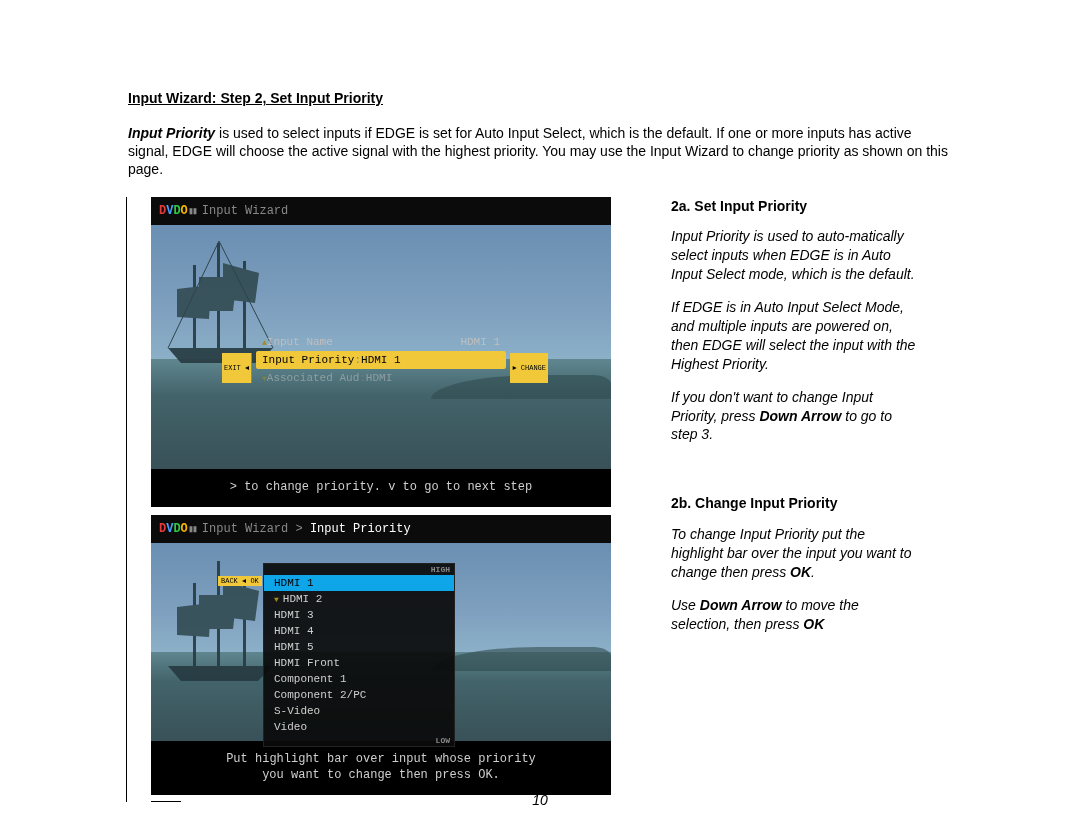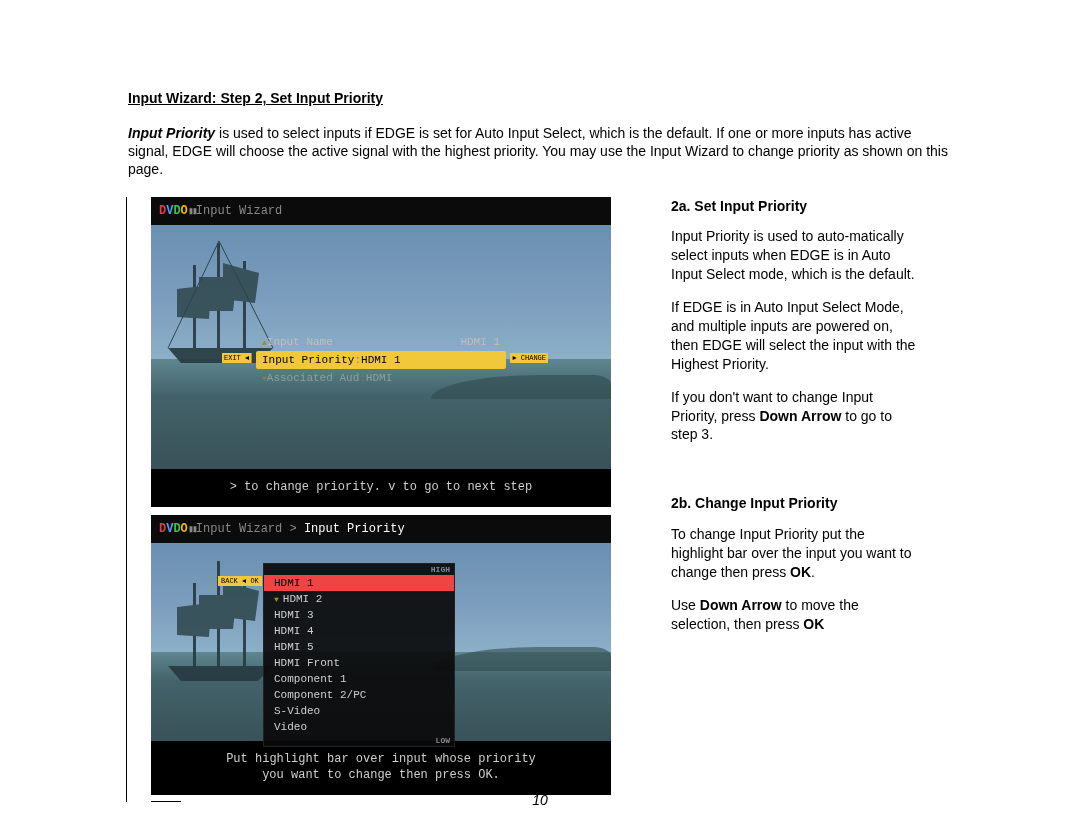--- a/index.html
+++ b/index.html
@@ -48,37 +48,38 @@
   }
   .right {
     width: 260px;
     font-size: 14px;
     line-height: 1.35;
   }
   .right .hd {
     font-weight: bold;
     margin-bottom: 12px;
   }
-  .right p { margin: 0 12px 14px 0; }
+  .right p { margin: 0 12px 14px 0; font-style: italic; }
 
   
   .shot {
     width: 460px;
     background: #000;
     font-family: "Courier New", monospace;
     font-size: 12px;
     color: #bfbfbf;
     position: relative;
   }
   .shot .topbar {
     height: 28px;
     background: #0b0b0b;
     display: flex;
     align-items: center;
     padding: 0 8px;
+    gap: 6px;
     font-size: 12px;
   }
   .logo .d { color: #e83a3a; font-weight: bold; }
   .logo .v { color: #4aa0ff; font-weight: bold; }
   .logo .d2{ color: #2ecc40; font-weight: bold; }
   .logo .o { color: #f7b500; font-weight: bold; }
   .logo .bars { color: #888; letter-spacing:-2px; font-size:10px; }
   .topbar .crumb { color: #888; }
   .topbar .crumb .active { color: #fff; }
 
@@ -138,21 +139,21 @@
     border-radius: 2px;
     position: relative;
   }
   .menu1 .hl .tag-l,
   .menu1 .hl .tag-r {
     position:absolute;
     top:2px;
     font-size:7px;
     color:#000;
     background:#f0c83a;
-    padding:1px 2px;
+    padding:11px 2px;
   }
   .menu1 .hl .tag-l { left:-34px; border-right:1px solid rgba(0,0,0,.3); background:#f0c83a;}
   .menu1 .hl .tag-r { right:-42px;}
   .arrow-up::before { content:"\25B2"; font-size:8px; color:#a38b20;}
   .arrow-dn::before { content:"\25BC"; font-size:8px; color:#a38b20;}
 
   .shot .caption {
     background:#000;
     text-align:center;
     padding: 10px 6px 12px;
@@ -175,21 +176,21 @@
     text-align:right;
     padding:1px 4px;
     font-weight:bold;
   }
   .listbox .lft { text-align:right;}
   .listbox .item {
     padding:2px 10px;
     color:#cfcfcf;
   }
   .listbox .item.sel {
-    background:#ef4444;
+    background:#0ea5e9;
     color:#000;
     position:relative;
   }
   .listbox .item .tiny {
     font-size:7px;
     margin-right:4px;
   }
   .listbox .item.sel .btag {
     position:absolute;
     left:-46px; top:1px;

